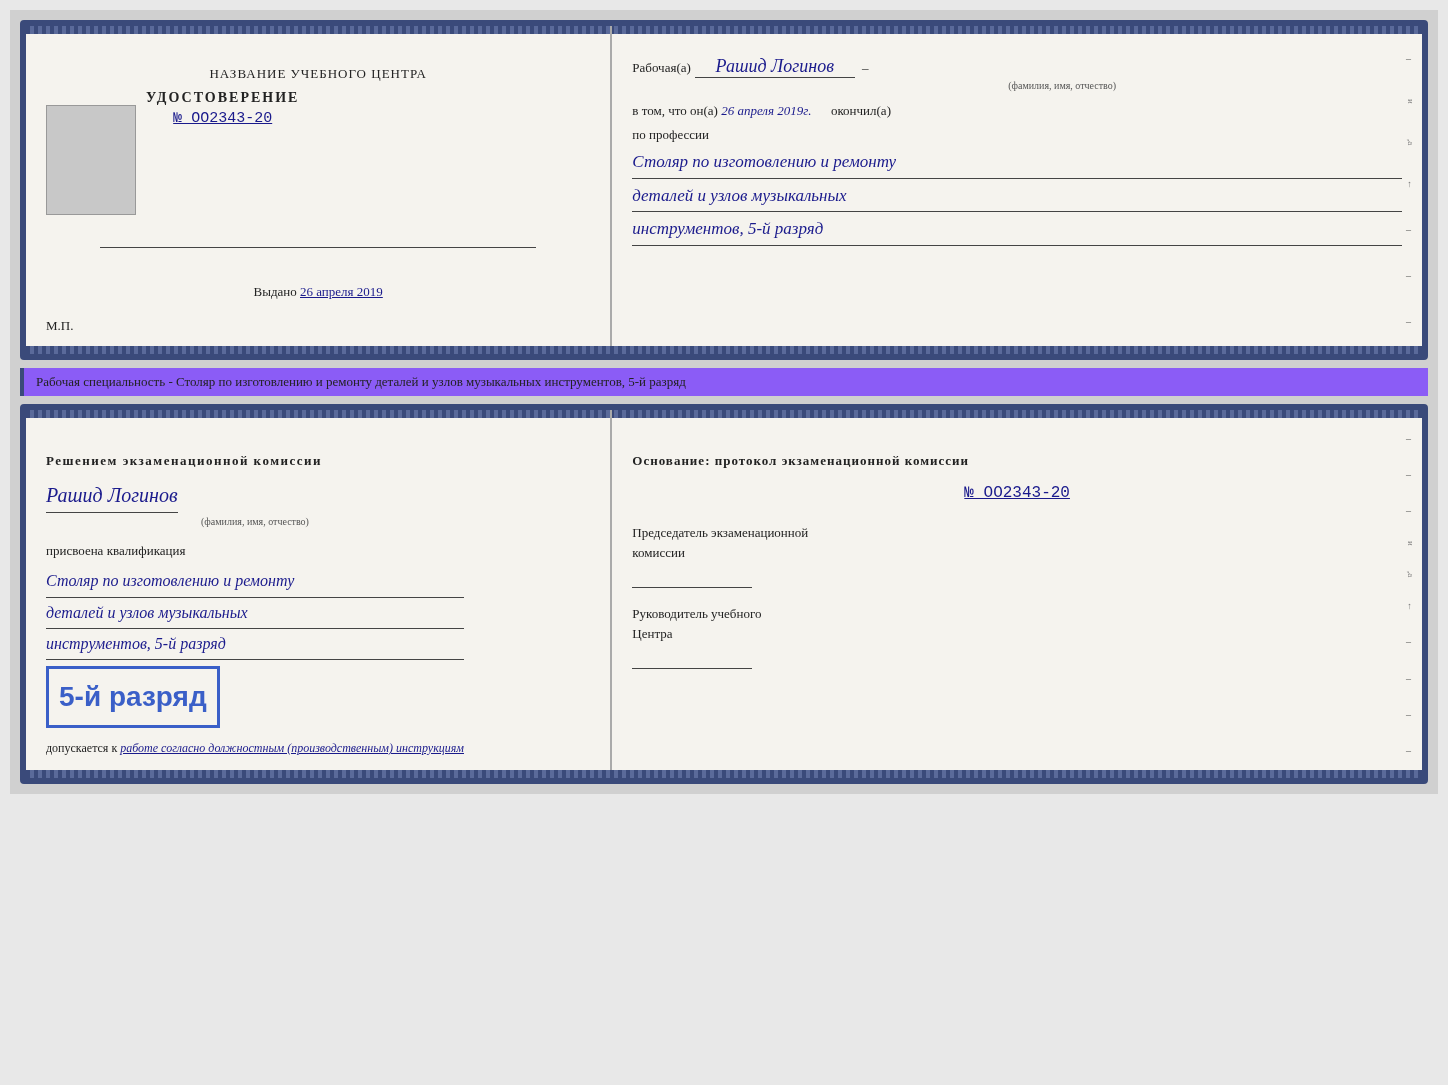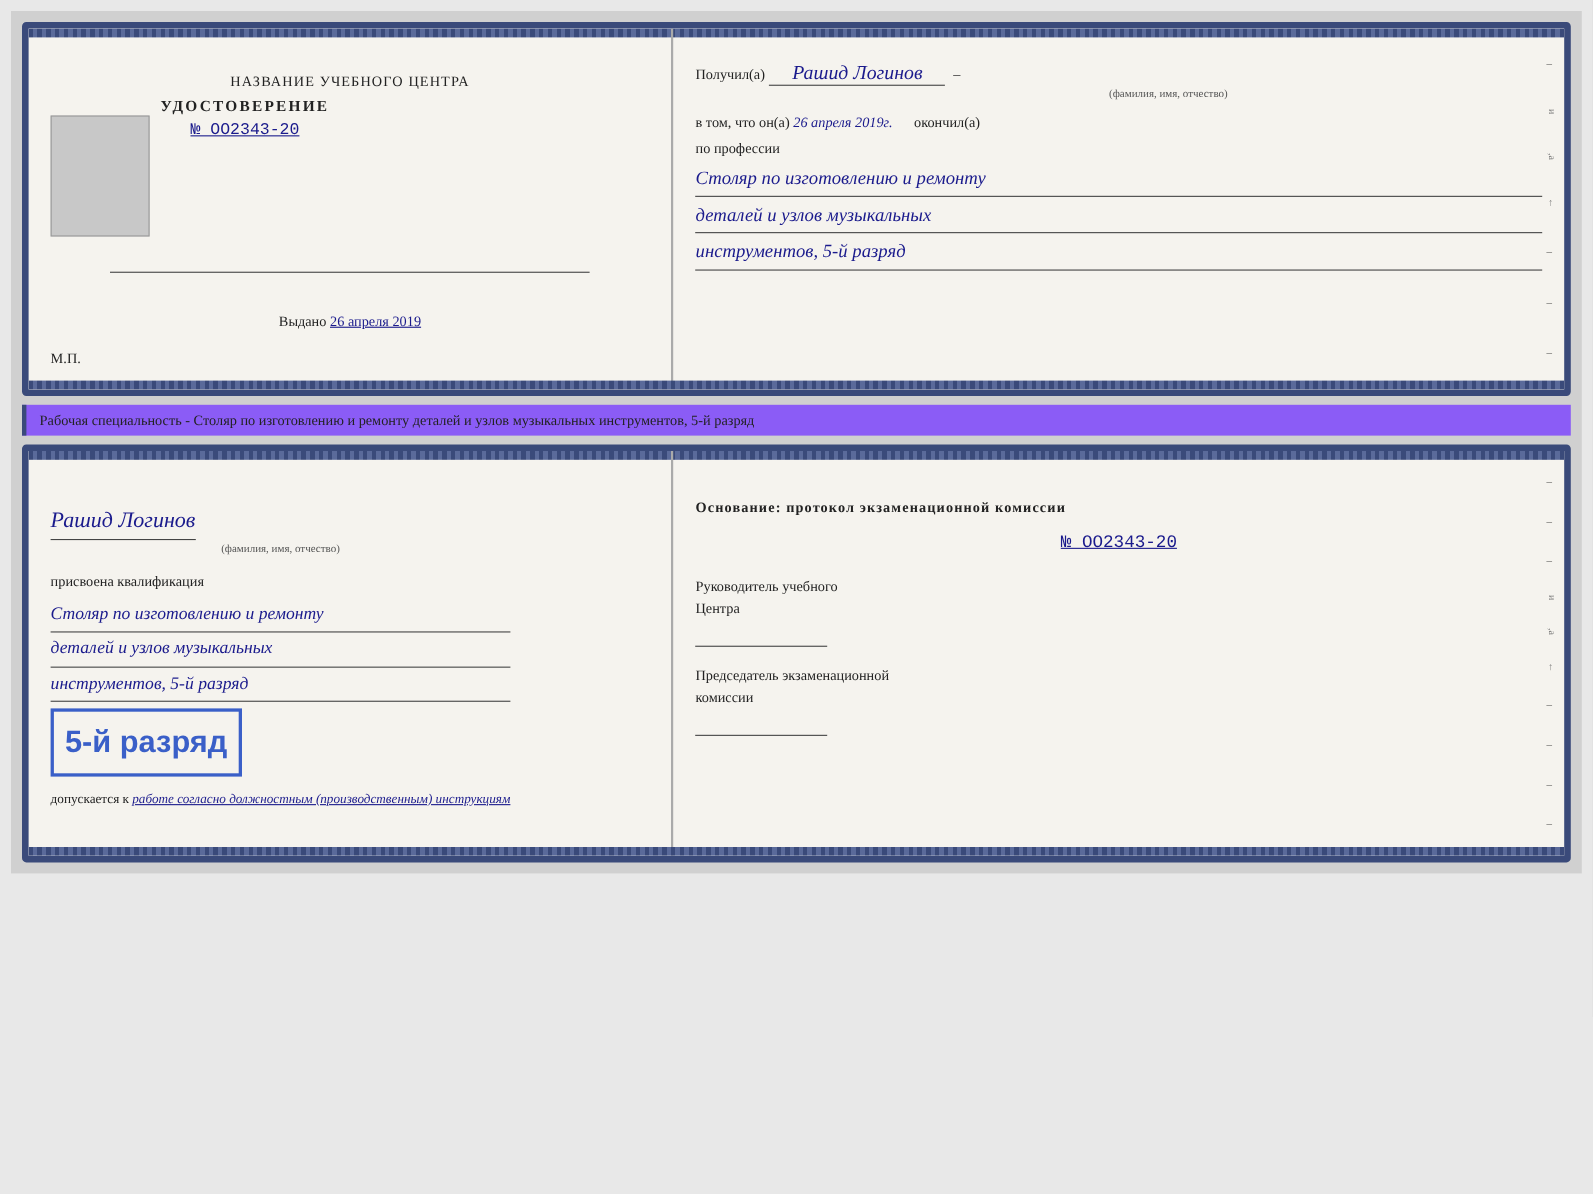--- a/index.html
+++ b/index.html
@@ -359,21 +359,21 @@
       <div class="vydano-line">
         <span>Выдано</span>
         <span class="vydano-date">26 апреля 2019</span>
       </div>
 
       <div class="mp-line">М.П.</div>
     </div>
 
     <div class="doc-right">
       <div class="poluchil-line">
-        <span>Получил(а)</span>
+        <span>Рабочая(а)</span>
         <span class="field-underline">
           <span class="poluchil-name">Рашид Логинов</span>
         </span>
         <span>&nbsp;–</span>
       </div>
       <span class="field-caption" style="margin-left:90px; margin-bottom:6px;">(фамилия, имя, отчество)</span>
 
       <div class="vtom-line">
         <span>в том, что он(а)</span>
         <span class="vtom-date">26 апреля 2019г.</span>
@@ -403,20 +403,21 @@
   </div>
 
   <div class="middle-label">
     <span>Рабочая специальность - Столяр по изготовлению и ремонту деталей и узлов музыкальных инструментов, 5-й разряд</span>
   </div>
 
   <div class="doc-card doc-bottom">
 
     <div class="doc-left" style="justify-content:flex-start; align-items:flex-start;">
       <div class="bottom-left-content">
+        <div class="resheniem-line">Решением экзаменационной комиссии</div>
 
         <div style="margin: 6px 0;">
           <span class="person-name-bottom">Рашид Логинов</span>
           <span class="field-caption">(фамилия, имя, отчество)</span>
         </div>
 
         <div class="prisvoena-line">присвоена квалификация</div>
 
         <div style="margin-top:4px;">
           <span class="kvali-text">Столяр по изготовлению и ремонту</span>
@@ -434,36 +435,36 @@
         </div>
       </div>
     </div>
 
     <div class="doc-right">
       <div class="osnovanie-block">
         <div class="osnov-title">Основание: протокол экзаменационной комиссии</div>
 
         <div class="protocol-number">№  OO2343-20</div>
 
+
+        <div class="podpis-block">
+          <div class="podpis-title">
+            <span>Председатель экзаменационной</span><br>
+            <span>комиссии</span>
+          </div>
+          <span class="podpis-line"></span>
+        </div>
 
         <div class="podpis-block" style="margin-top:16px;">
           <div class="podpis-title">
             <span>Руководитель учебного</span><br>
             <span>Центра</span>
           </div>
           <span class="podpis-line"></span>
         </div>
-
-        <div class="podpis-block">
-          <div class="podpis-title">
-            <span>Председатель экзаменационной</span><br>
-            <span>комиссии</span>
-          </div>
-          <span class="podpis-line"></span>
-        </div>
       </div>
 
       <div class="side-stripes">
         <span class="side-dash">–</span>
         <span class="side-dash">–</span>
         <span class="side-dash">–</span>
         <span class="side-label">и</span>
         <span class="side-label">,а</span>
         <span class="side-label">←</span>
         <span class="side-dash">–</span>

